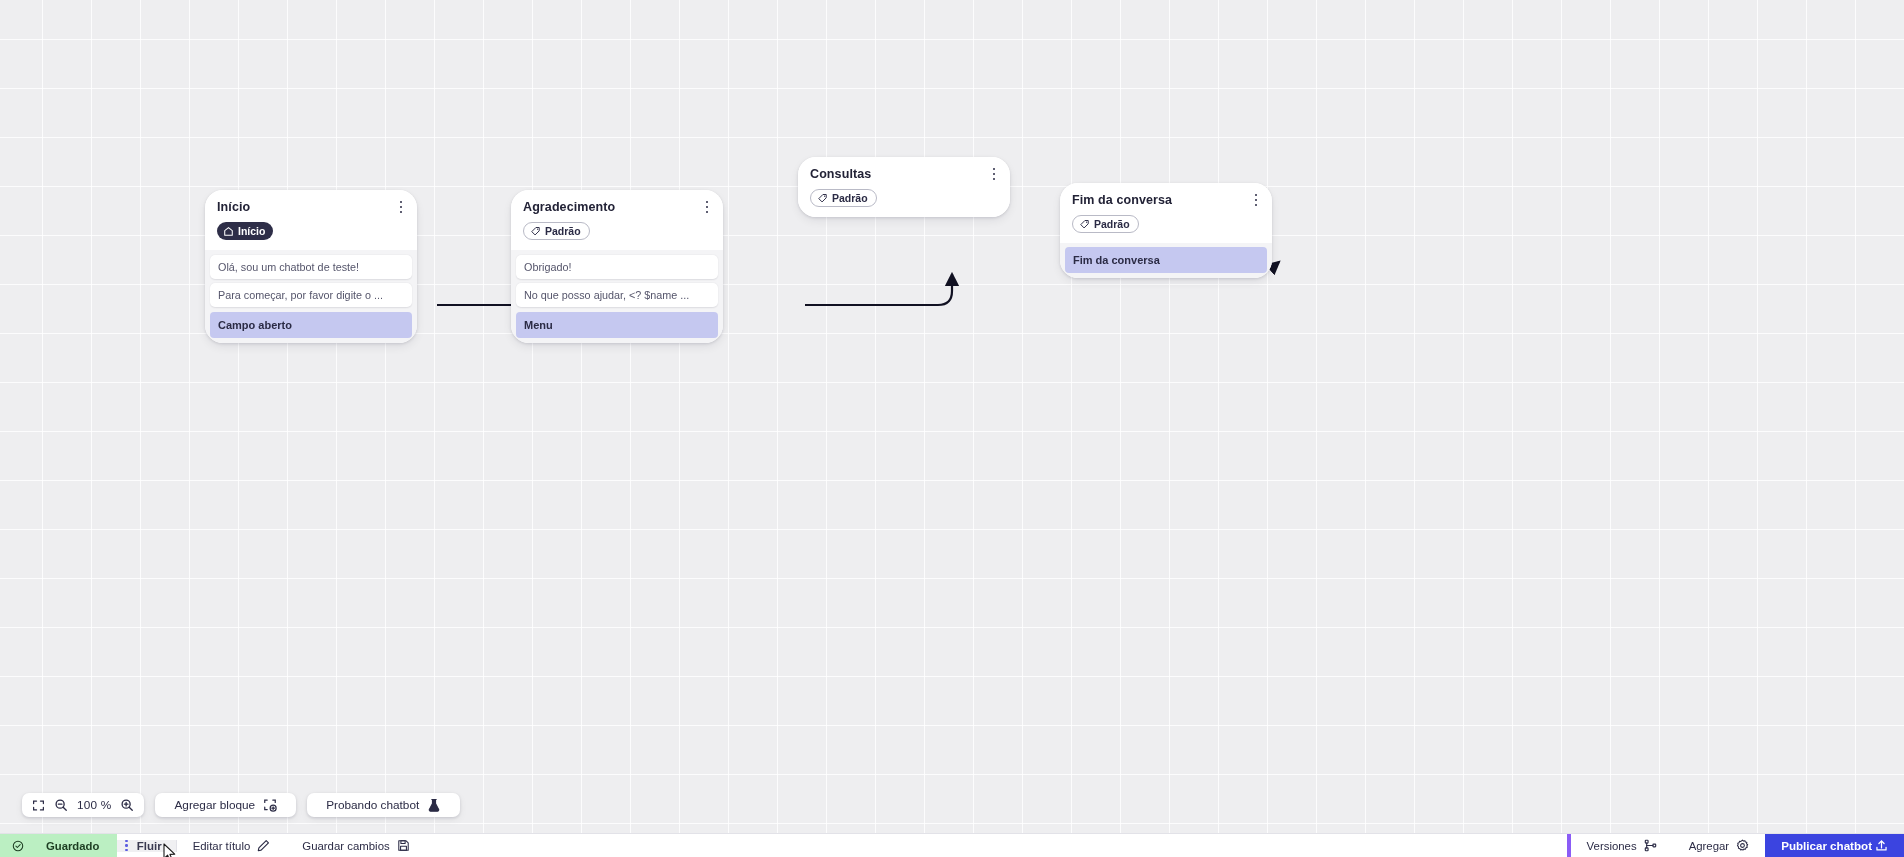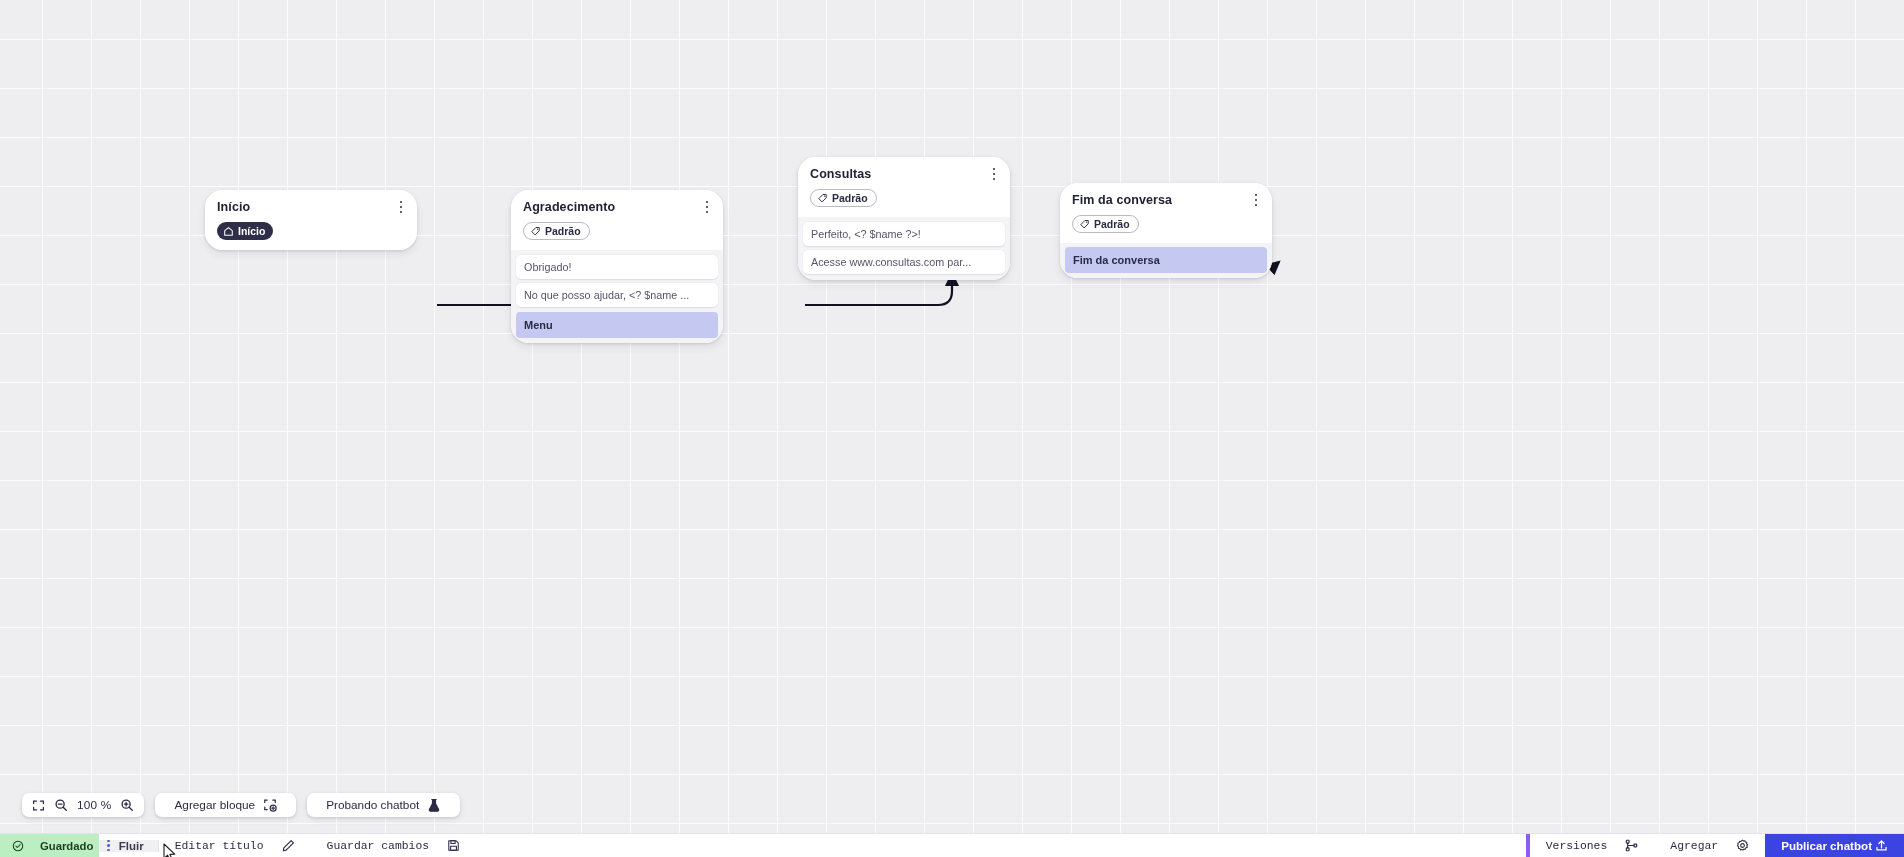--- a/index.html
+++ b/index.html
@@ -198,23 +198,23 @@
     display: flex;
     align-items: stretch;
     font-size: 11.3px;
     color: #2b2b45;
     z-index: 40;
   }
 
   .saved-chip {
     display: flex;
     align-items: center;
-    gap: 16px;
+    gap: 22px;
     background: #bbefc2;
-    padding: 0 6px 0 12px;
+    padding: 0 18px 0 12px;
     color: #1d3d22;
     font-weight: 700;
     font-size: 11.3px;
   }
 
   .sb-group { display: flex; align-items: center; }
 
   .sb-tab {
     display: flex;
     align-items: center;
@@ -239,25 +239,24 @@
   }
   .sb-tab .tabname {
     font-weight: 700;
     font-size: 11.5px;
     color: #3a3a50;
   }
 
   .sb-item {
     display: flex;
     align-items: center;
-    gap: 18px;
+    gap: 7px;
     padding: 0 16px;
     cursor: pointer;
     color: #2b2b45;
-    font-family: Liberation Mono, monospace;
   }
   .sb-item .lbl { font-size: 11.4px; }
 
   #sb-right {
     margin-left: auto;
     display: flex;
     align-items: stretch;
     border-left: 4px solid #8b5cf6;
   }
 
@@ -317,20 +316,25 @@
             <i></i>
             <i></i>
         </div>
         <div class="badge start">
           <svg class="ico" width="11" height="11" viewBox="0 0 16 16" fill="none" stroke="#ffffff" stroke-width="1.5" stroke-linecap="round" stroke-linejoin="round">
             <path d="M2.5 6.8 L8 2.3 L13.5 6.8 V13.3 H2.5 Z"></path>
           </svg>
           <span>Início</span>
         </div>
       </div>
+      <div class="node-body">
+        <div class="msg">Olá, sou um chatbot de teste!</div>
+        <div class="msg">Para começar, por favor digite o ...</div>
+        <div class="action">Campo aberto</div>
+      </div>
     </div>
 
     <div class="node" style="left:511px; top:190px;">
       <div class="node-head">
         <div class="node-title">Agradecimento</div>
         <div class="node-menu">
           <i></i>
             <i></i>
             <i></i>
         </div>
@@ -357,24 +361,20 @@
             <i></i>
             <i></i>
         </div>
         <div class="badge default">
           <svg class="ico" width="11" height="11" viewBox="0 0 16 16" fill="none" stroke="#2b2b45" stroke-width="1.4" stroke-linejoin="round">
             <path d="M8.6 2.2 H13.4 V7 L7.4 13 L2.6 8.2 Z"></path>
             <circle cx="11" cy="4.7" r="0.9" fill="#2b2b45" stroke="none"></circle>
           </svg>
           <span>Padrão</span>
         </div>
-      </div>
-      <div class="node-body" style="padding-bottom:6px;">
-        <div class="msg">Perfeito, &lt;? $name ?&gt;!</div>
-        <div class="msg">Acesse www.consultas.com par...</div>
       </div>
     </div>
 
     <div class="node" style="left:1060px; top:183px;">
       <div class="node-head">
         <div class="node-title">Fim da conversa</div>
         <div class="node-menu">
           <i></i>
             <i></i>
             <i></i>

